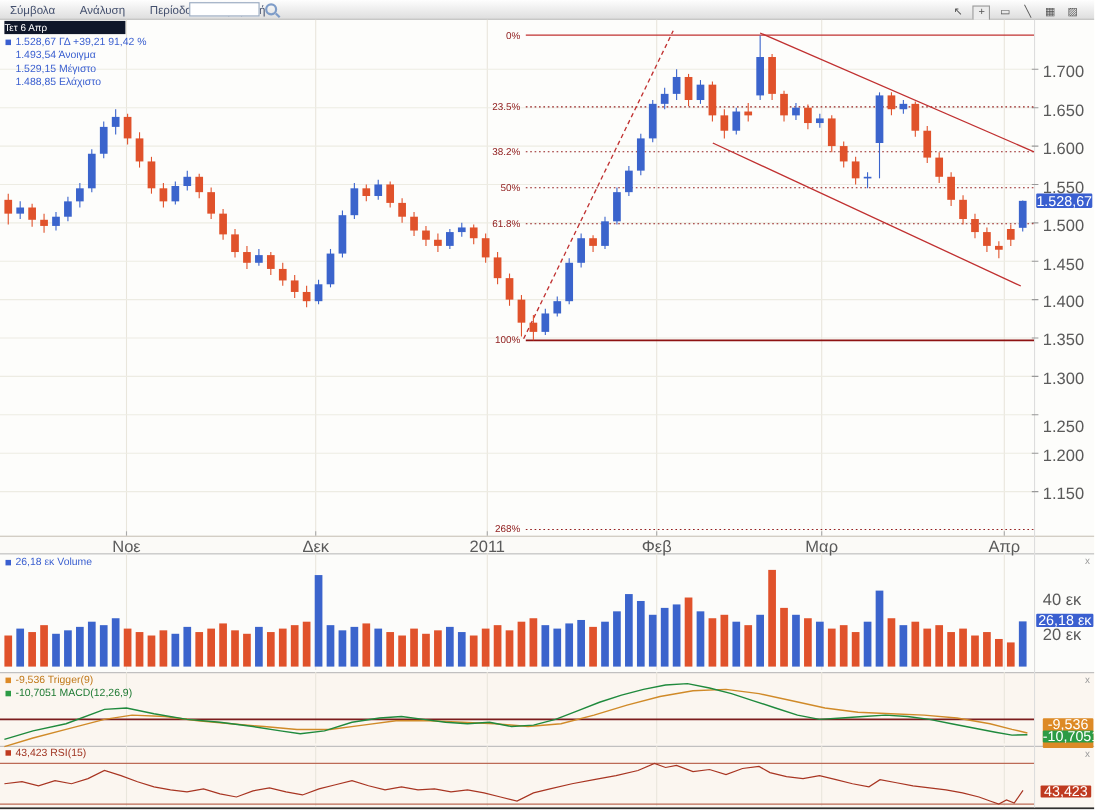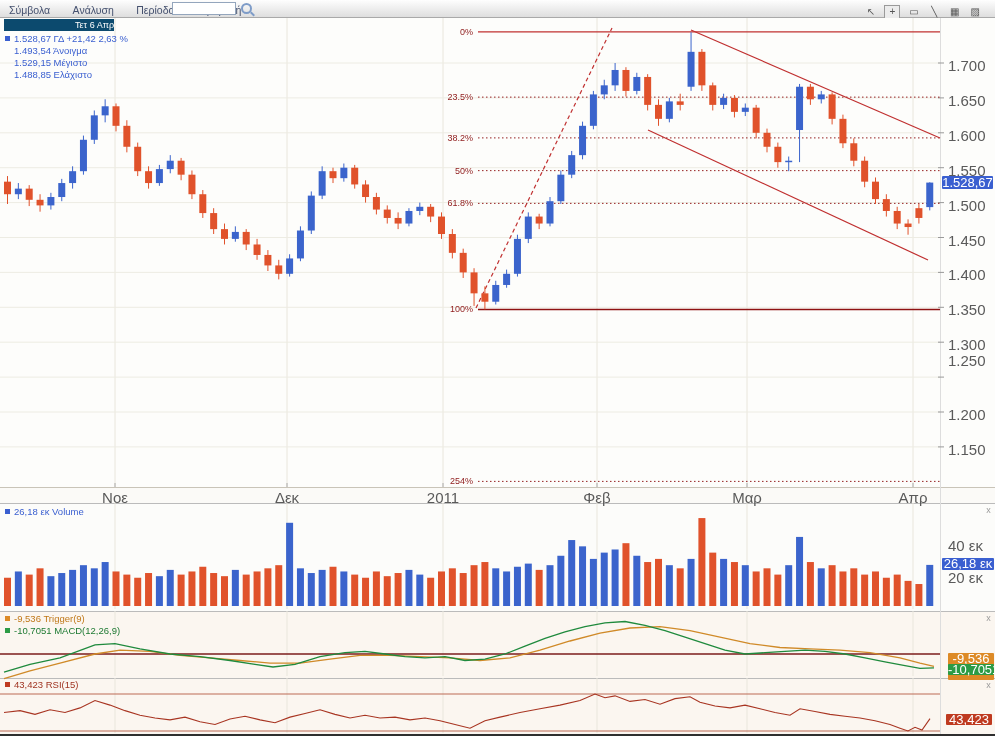--- a/index.html
+++ b/index.html
@@ -21,22 +21,22 @@
   .pane{position:absolute;left:0;width:995px;}
   #main-pane{top:18px;height:469px;background:#fdfdfb;}
   #xaxis-strip{top:487px;height:16px;background:#fbfaf7;border-top:1px solid #c9c4b8;}
   #vol-pane{top:503px;height:107px;background:#fcfcfa;border-top:1px solid #bbb;}
   #macd-pane{top:611px;height:66px;background:#fbf6f0;border-top:1px solid #bbb;}
   #rsi-pane{top:678px;height:56px;background:#fbf6f0;border-top:1px solid #bbb;}
   #bottom-bar{top:734px;height:2px;background:#2f2f2f;}
   #axis-sep{position:absolute;left:940px;top:18px;width:1px;height:716px;background:#ddd;}
   svg{position:absolute;left:0;top:0;overflow:visible;}
   
-  #legend-date{position:absolute;left:4px;top:19px;width:110px;height:12px;background:#0c4a6e;color:#fff;
-    font-size:9px;text-align:right;line-height:12px;}
+  #legend-date{position:absolute;left:4px;top:19px;width:110px;height:12px;background:#0f172a;color:#fff;
+    font-size:9px;text-align:left;line-height:12px;}
   .lrow{position:absolute;left:14px;font-size:9.5px;color:#3a5fd0;white-space:nowrap;}
   .marker{position:absolute;left:5px;width:5px;height:5px;}
   
   .pricelab,.xlab,.vlab{position:absolute;font-size:15px;color:#5a5a5a;white-space:nowrap;}
   .xlab{width:40px;text-align:center;}
   .fiblab{position:absolute;width:40px;text-align:right;font-size:9px;color:#8e1a1a;white-space:nowrap;}
   .valbox{position:absolute;color:#fff;font-size:13px;text-align:center;border-radius:1px;white-space:nowrap;}
   .closex{position:absolute;left:984px;width:9px;height:9px;font-size:9px;line-height:9px;color:#999;text-align:center;cursor:default;}
 </style>
 </head>
@@ -401,21 +401,21 @@
       <line x1="597" y1="678" x2="597" y2="733" stroke="#e9e6dc" stroke-width="1"></line>
       <line x1="747" y1="678" x2="747" y2="733" stroke="#e9e6dc" stroke-width="1"></line>
       <line x1="913" y1="678" x2="913" y2="733" stroke="#e9e6dc" stroke-width="1"></line>
       <line x1="0" y1="694" x2="940" y2="694" stroke="#bc6a55" stroke-width="1"></line>
       <line x1="0" y1="731" x2="940" y2="731" stroke="#bc6a55" stroke-width="1"></line>
       <polyline points="4,712.5 20,710.65 35,714.35 50,709.725 65,712.5 80,707.875 95,700.475 110,705.1 125,710.65 140,715.275 155,718.05 170,719.9 185,717.125 200,721.75 215,724.525 230,718.975 245,716.2 260,719.9 275,722.675 290,717.125 305,713.425 320,709.725 335,714.35 350,718.05 365,715.275 380,718.05 395,717.125 410,719.9 425,718.05 440,720.825 455,724.525 470,728.225 485,720.825 500,717.125 520,712.5 540,708.8 560,705.1 580,700.475 595,694 605,697.7 615,695.85 630,701.4 645,699.55 660,704.175 675,698.625 690,696.775 700,702.325 715,706.025 730,707.875 745,705.1 760,708.8 775,712.5 790,715.275 800,708.8 815,711.575 830,714.35 845,716.2 860,718.05 875,720.825 890,724.525 900,728.225 908,731 915,727.3 922,730.075 930,718.605" fill="none" stroke="#A83522" stroke-width="1.1"></polyline>
     </svg>
 
   <div id="legend-date">Τετ 6 Απρ</div>
   <span class="marker" style="top:36px;background:#3a5fd0"></span>
-  <div class="lrow" style="top:33px">1.528,67 ΓΔ +21,42 2,63 %</div>
+  <div class="lrow" style="top:33px">1.528,67 ΓΔ +39,21 91,42 %</div>
   <div class="lrow" style="top:45px">1.493,54 Άνοιγμα</div>
   <div class="lrow" style="top:57px">1.529,15 Μέγιστο</div>
   <div class="lrow" style="top:69px">1.488,85 Ελάχιστο</div>
 
   <span class="marker" style="top:509px;background:#3a5fd0"></span>
   <div class="lrow" style="top:506px">26,18 εκ Volume</div>
 
   <span class="marker" style="top:616px;background:#dd8a26"></span>
   <div class="lrow" style="top:613px;color:#c07818">-9,536 Trigger(9)</div>
   <span class="marker" style="top:628px;background:#2c9b45"></span>
@@ -443,26 +443,26 @@
     <div class="xlab" style="left: 893px; top: 489px;">Απρ</div>
     <div class="pricelab" style="left: 948px; top: 57px;">1.700</div>
     <div class="pricelab" style="left: 948px; top: 91.9px;">1.650</div>
     <div class="pricelab" style="left: 948px; top: 126.8px;">1.600</div>
     <div class="pricelab" style="left: 948px; top: 161.7px;">1.550</div>
     <div class="pricelab" style="left: 948px; top: 196.6px;">1.500</div>
     <div class="pricelab" style="left: 948px; top: 231.5px;">1.450</div>
     <div class="pricelab" style="left: 948px; top: 266.4px;">1.400</div>
     <div class="pricelab" style="left: 948px; top: 301.3px;">1.350</div>
     <div class="pricelab" style="left: 948px; top: 336.2px;">1.300</div>
-    <div class="pricelab" style="left: 948px; top: 352px;">1.250</div>
+    <div class="pricelab" style="left: 948px; top: 380px;">1.250</div>
     <div class="pricelab" style="left: 948px; top: 406px;">1.200</div>
     <div class="pricelab" style="left: 948px; top: 440.9px;">1.150</div>
     <div class="fiblab" style="left: 433px; top: 26.939px;">0%</div>
     <div class="fiblab" style="left: 433px; top: 92.1322px;">23.5%</div>
     <div class="fiblab" style="left: 433px; top: 132.895px;">38.2%</div>
     <div class="fiblab" style="left: 433px; top: 165.632px;">50%</div>
     <div class="fiblab" style="left: 433px; top: 198.368px;">61.8%</div>
     <div class="fiblab" style="left: 433px; top: 304.394px;">100%</div>
-    <div class="fiblab" style="left: 433px; top: 476.381px;">254%</div>
+    <div class="fiblab" style="left: 433px; top: 476.381px;">268%</div>
     <div class="vlab" style="left: 948px; top: 537.2px;">40 εκ</div>
     <div class="vlab" style="left: 948px; top: 568.6px;">20 εκ</div>
 
 </div>
 
 </body></html>

